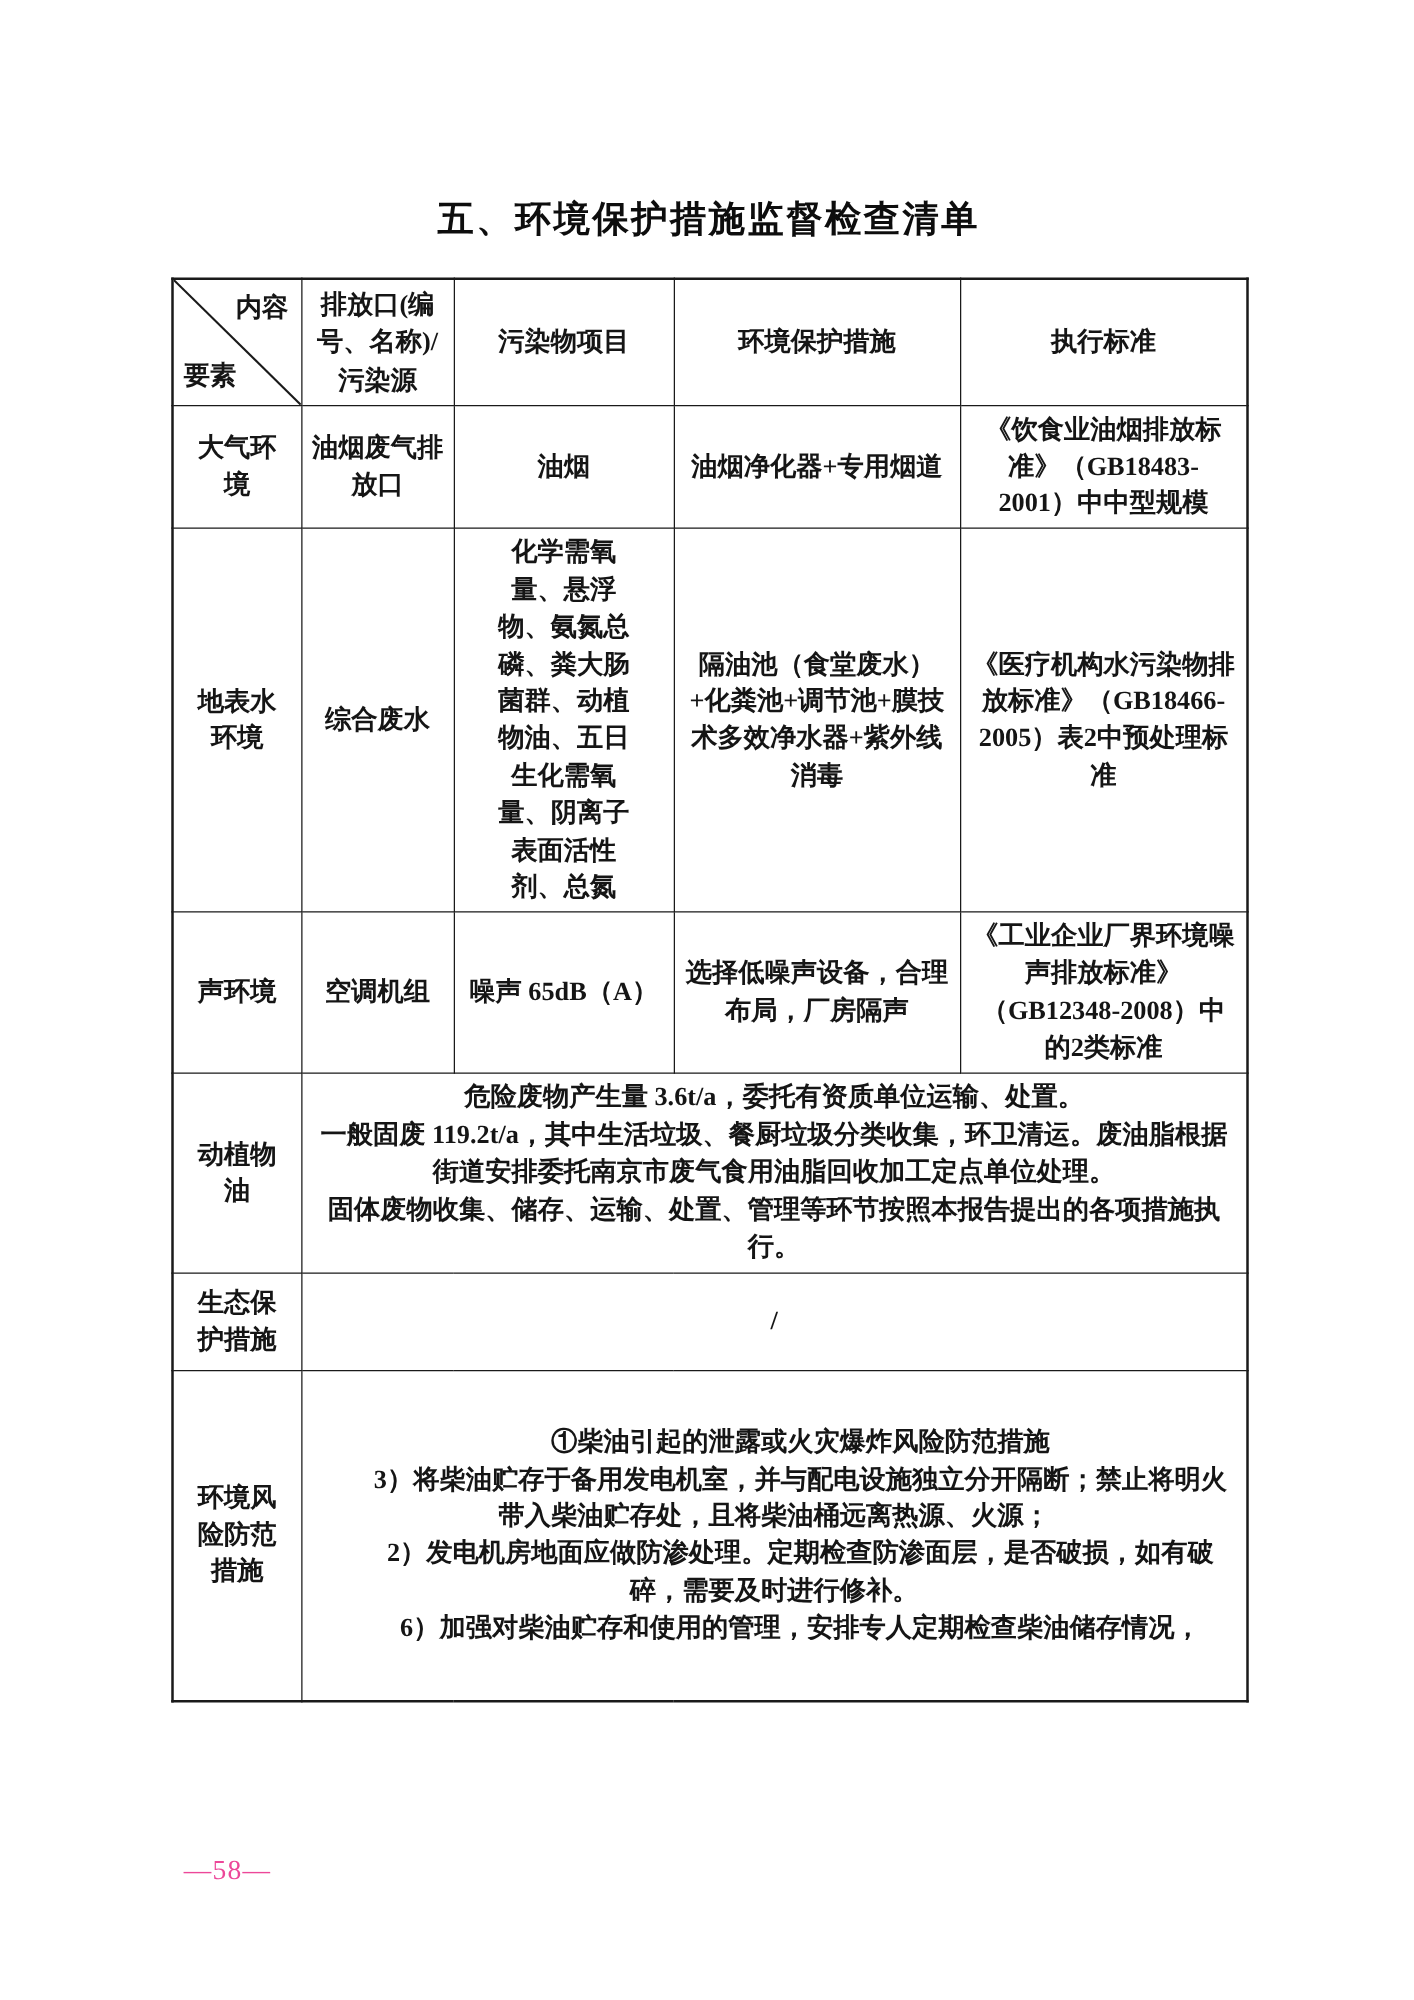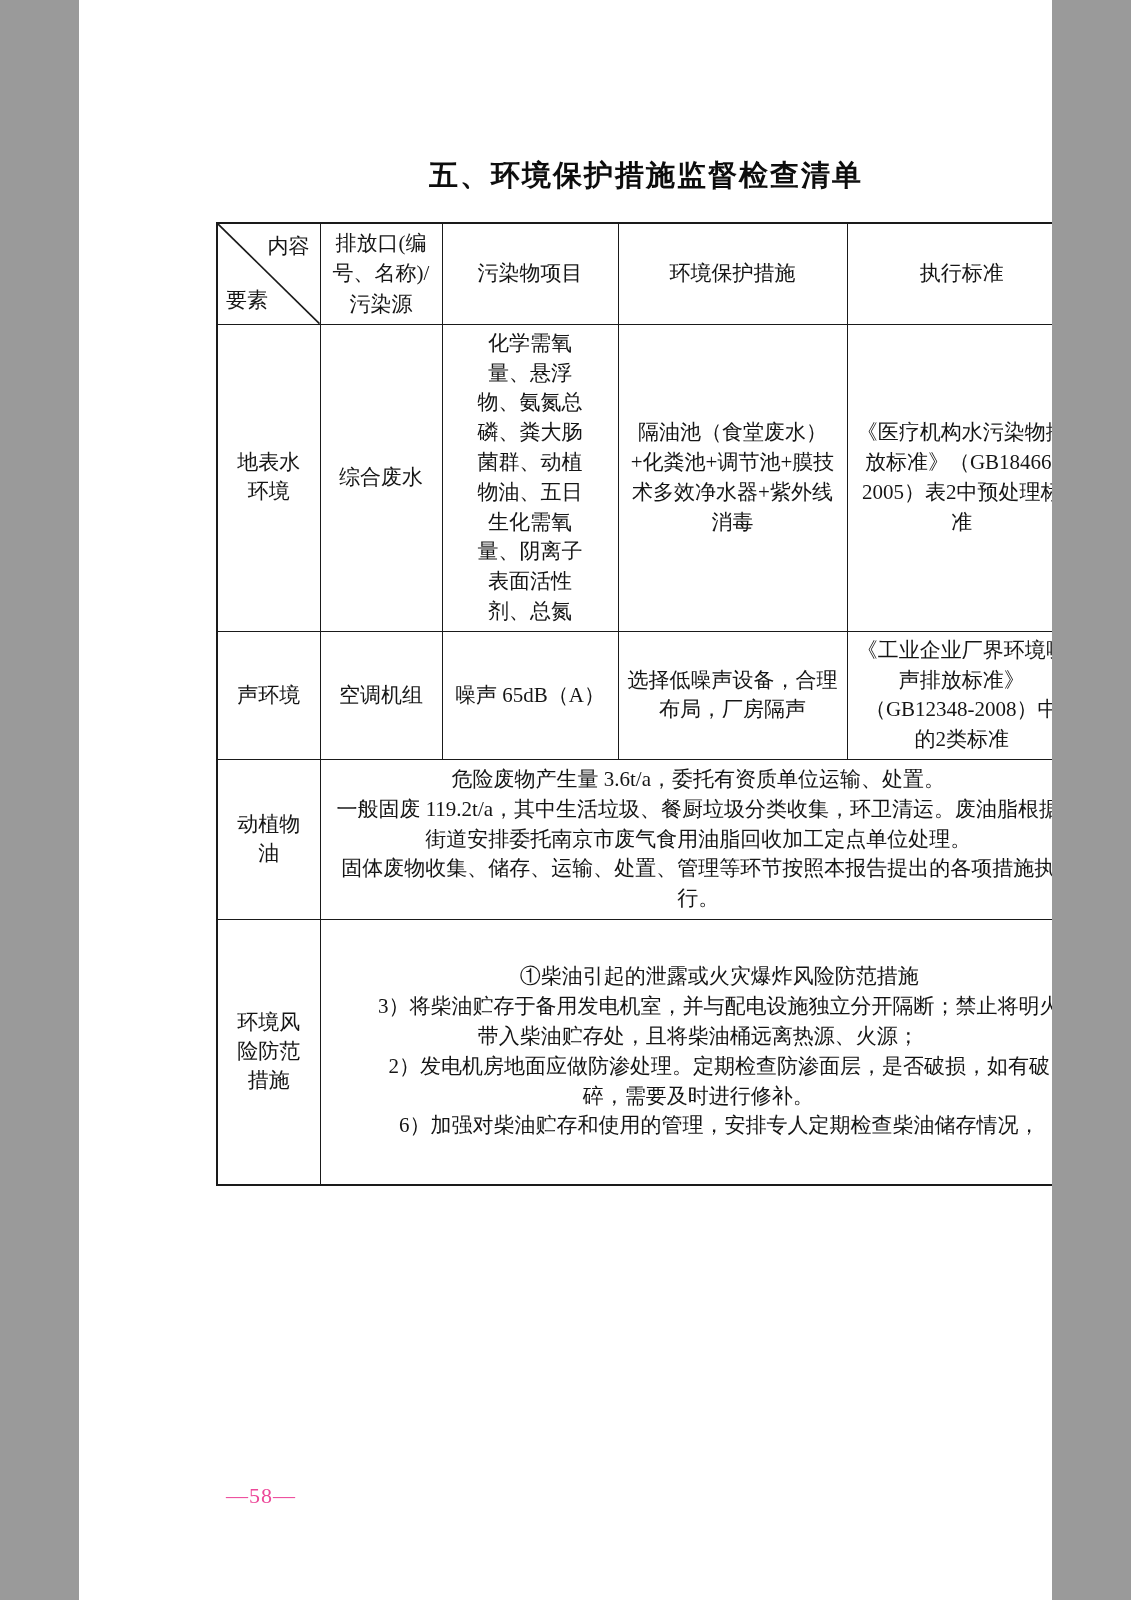--- a/index.html
+++ b/index.html
@@ -1,19 +1,19 @@
 <!DOCTYPE html>
 <html><head>
 <meta charset="utf-8">
 <style>
   * { margin: 0; padding: 0; box-sizing: border-box; }
   html, body { background: #9a9a9a; }
   .page {
     position: relative;
-    width: 973px;
+    width: 1131px;
     height: 1600px;
     margin: 0 auto;
     background: #ffffff;
     color: #111;
     font-family: "Liberation Serif", "DejaVu Serif", serif;
     font-size: 21px;
     overflow: hidden;
   }
   .doc-title {
     position: absolute;
@@ -33,21 +33,21 @@
     top: 222px;
     width: 860px;
     border-collapse: collapse;
     table-layout: fixed;
     border: 2px solid #1a1a1a;
   }
   table.checklist td, table.checklist th {
     border: 1.5px solid #1a1a1a;
     vertical-align: middle;
     text-align: center;
-    font-weight: normal;
+    font-weight: bold;
     padding: 4px 8px;
     line-height: 1.42;
     color: #151515;
   }
   
   td.rowlabel .lbl {
     display: inline-block;
     width: 3.05em;
     line-height: 1.38;
   }
@@ -108,20 +108,27 @@
         </svg>
         <span class="corner-top">内容</span>
         <span class="corner-bottom">要素</span>
       </th>
       <th class="hdr hdr-outlet"><span class="hwrap">排放口(编号、名称)/污染源</span></th>
       <th class="hdr">污染物项目</th>
       <th class="hdr">环境保护措施</th>
       <th class="hdr">执行标准</th>
     </tr>
 
+    <tr style="height:86px">
+      <td class="rowlabel"><span class="lbl">大气环境</span></td>
+      <td><span class="lbl" style="width:4.1em">油烟废气排放口</span></td>
+      <td>油烟</td>
+      <td class="col4pad">油烟净化器+专用烟道</td>
+      <td class="col5pad">《饮食业油烟排放标准》（GB18483-2001）中中型规模</td>
+    </tr>
 
     <tr style="height:217px">
       <td class="rowlabel"><span class="lbl">地表水环境</span></td>
       <td>综合废水</td>
       <td style="padding:4px 28px">化学需氧量、悬浮物、氨氮总磷、粪大肠菌群、动植物油、五日生化需氧量、阴离子表面活性剂、总氮</td>
       <td class="col4pad">隔油池（食堂废水）+化粪池+调节池+膜技术多效净水器+紫外线消毒</td>
       <td class="col5pad">《医疗机构水污染物排放标准》（GB18466-2005）表2中预处理标准</td>
     </tr>
 
     <tr style="height:105px">
@@ -136,20 +143,24 @@
     <tr style="height:160px">
       <td class="rowlabel"><span class="lbl">动植物油</span></td>
       <td class="widecell" colspan="4">
         <div class="para">危险废物产生量 3.6t/a，委托有资质单位运输、处置。</div>
         <div class="para">一般固废 119.2t/a，其中生活垃圾、餐厨垃圾分类收集，环卫清运。废油脂根据街道安排委托南京市废气食用油脂回收加工定点单位处理。</div>
         <div class="para">固体废物收集、储存、运输、处置、管理等环节按照本报告提出的各项措施执行。</div>
       </td>
     </tr>
 
 
+    <tr style="height:78px">
+      <td class="rowlabel"><span class="lbl">生态保护措施</span></td>
+      <td class="eco-cell" colspan="4">/</td>
+    </tr>
 
     <tr style="height:265px">
       <td class="rowlabel"><span class="lbl">环境风险防范措施</span></td>
       <td class="risk-cell" colspan="4">
         <div class="para">①柴油引起的泄露或火灾爆炸风险防范措施</div>
         <div class="para">3）将柴油贮存于备用发电机室，并与配电设施独立分开隔断；禁止将明火带入柴油贮存处，且将柴油桶远离热源、火源；</div>
         <div class="para">2）发电机房地面应做防渗处理。定期检查防渗面层，是否破损，如有破碎，需要及时进行修补。</div>
         <div class="para">6）加强对柴油贮存和使用的管理，安排专人定期检查柴油储存情况，</div>
       </td>
     </tr>

